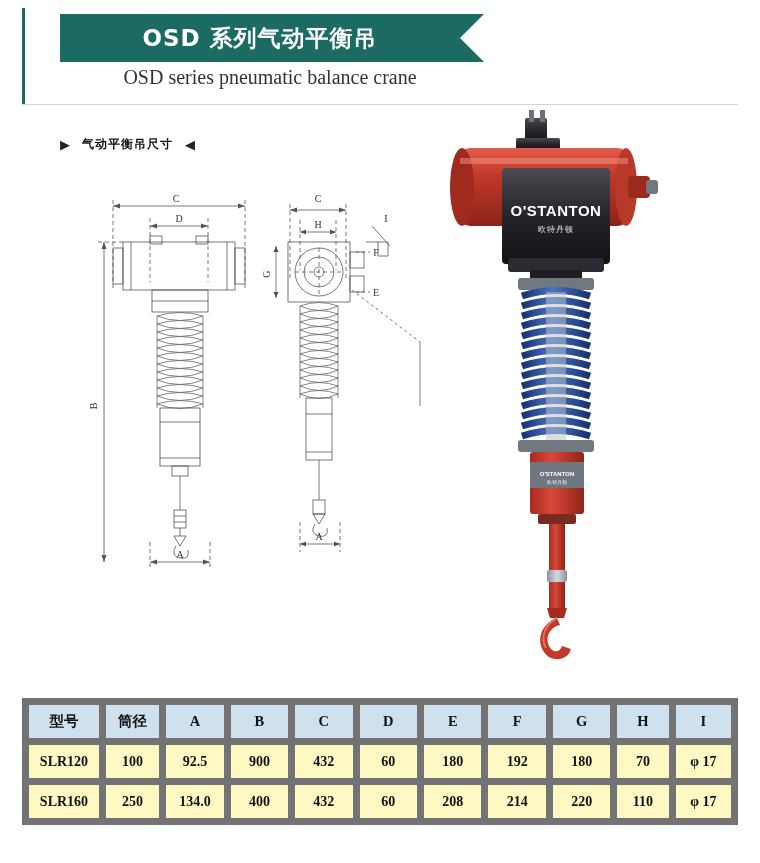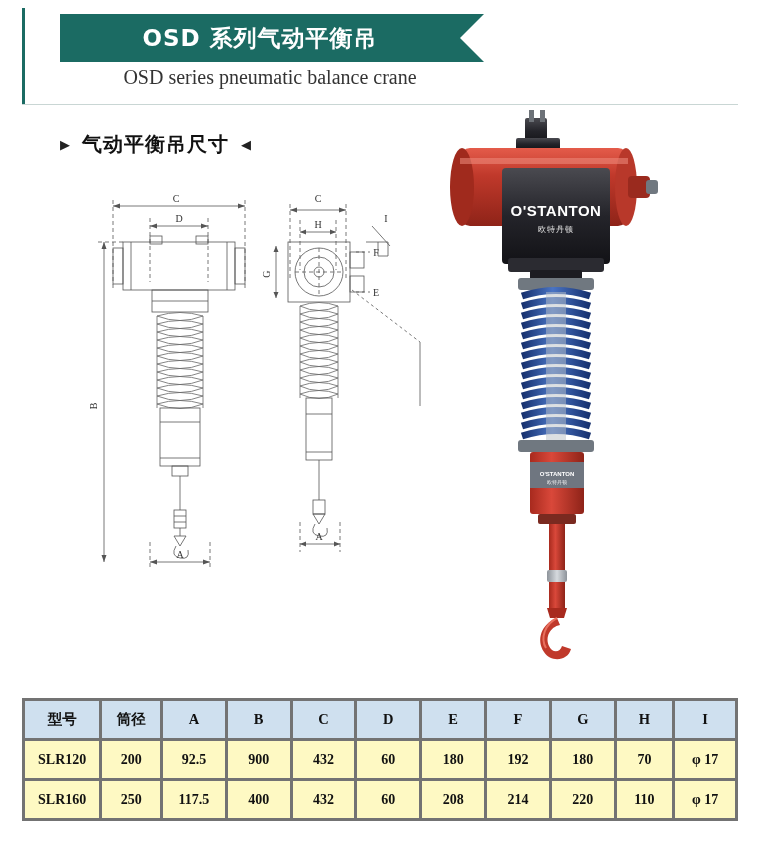--- a/index.html
+++ b/index.html
@@ -45,35 +45,35 @@
     background:#1b6b63;
   }
 
   
   .sec-title-wrap {
     position:absolute; left:60px; top:128px; height:32px;
     display:flex; align-items:center; gap:12px;
   }
   .sec-arrow { color:#222; font-size:13px; }
   .sec-title {
-    font-size:20px; font-weight:bold; color:#111;
+    font-size:12px; font-weight:bold; color:#111;
     font-family:"DejaVu Sans", sans-serif; letter-spacing:1px;
   }
 
   
   .drawings { position:absolute; left:0; top:170px; width:430px; height:480px; }
   .photo-area { position:absolute; left:430px; top:110px; width:330px; height:560px; }
 
   .lbl { font-family:"Liberation Serif", serif; font-size:10px; fill:#333; }
 
   
   .tbl-wrap { position:absolute; left:22px; top:698px; width:716px; }
   table { border-collapse:collapse; width:716px; table-layout:fixed; }
   th, td {
-    border:3px solid #737373;
+    border:7px solid #737373;
     height:40px; text-align:center; vertical-align:middle;
     font-size:14px; font-weight:bold; color:#111;
     font-family:"Liberation Serif", serif;
   }
   thead th { background:#cfe0ef; font-size:14.5px; }
   tbody td { background:#fef9c3; }
   col.c0 { width:74px; } col.c1 { width:58px; }
   col.c2, col.c3, col.c4, col.c5, col.c6, col.c7, col.c8 { width:62px; }
   col.c9 { width:56px; } col.c10 { width:60px; }
 </style>
@@ -371,35 +371,35 @@
         <th>E</th>
         <th>F</th>
         <th>G</th>
         <th>H</th>
         <th>I</th>
       </tr>
     </thead>
     <tbody>
       <tr>
         <td>SLR120</td>
-        <td>200</td>
+        <td>100</td>
         <td>92.5</td>
         <td>900</td>
         <td>432</td>
         <td>60</td>
         <td>180</td>
         <td>192</td>
         <td>180</td>
         <td>70</td>
         <td>φ 17</td>
       </tr>
       <tr>
         <td>SLR160</td>
         <td>250</td>
-        <td>117.5</td>
+        <td>134.0</td>
         <td>400</td>
         <td>432</td>
         <td>60</td>
         <td>208</td>
         <td>214</td>
         <td>220</td>
         <td>110</td>
         <td>φ 17</td>
       </tr>
     </tbody>

